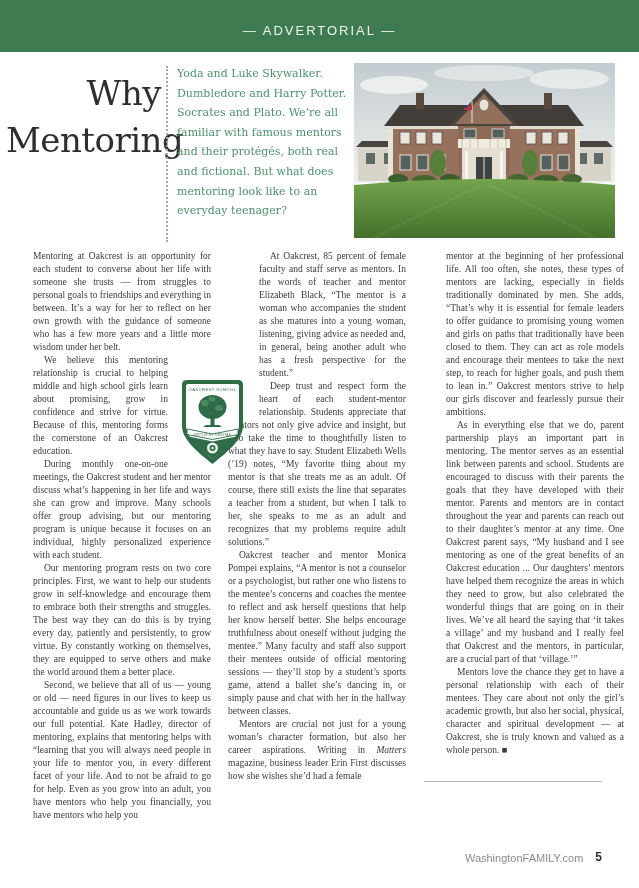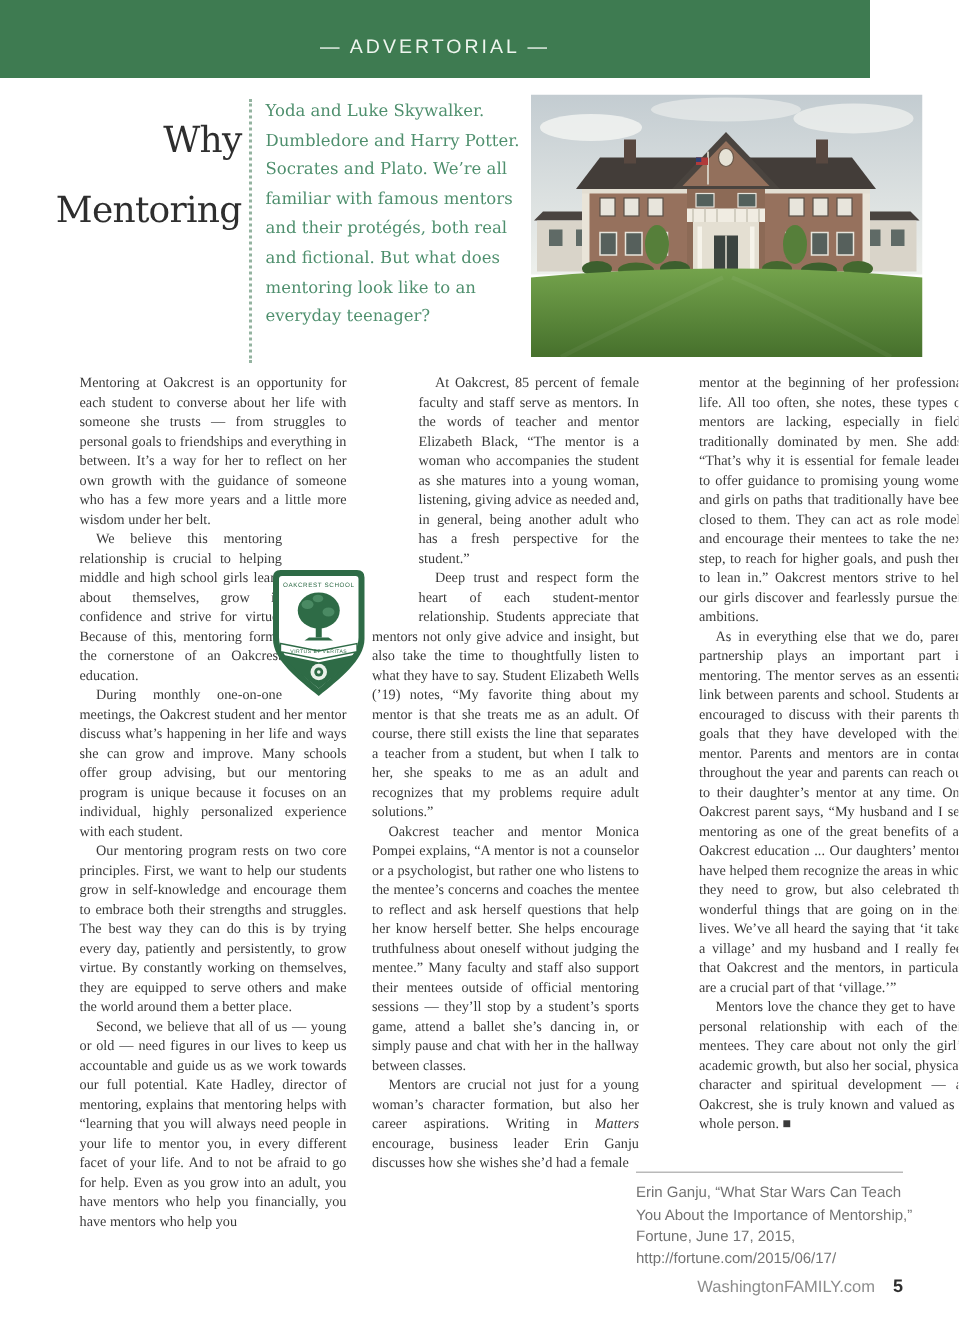--- a/index.html
+++ b/index.html
@@ -3,51 +3,51 @@
 <meta charset="utf-8">
 <style>
   * { margin:0; padding:0; box-sizing:border-box; }
   html,body { background:#ffffff; }
   .page {
     position:relative; width:639px; height:888px; background:#ffffff;
     overflow:hidden; font-family:"Liberation Serif", serif;
   }
   
   .banner {
-    position:absolute; left:0; top:0; width:580px; height:52px;
+    position:absolute; left:0; top:0; width:639px; height:52px;
     background:#3e7b51; display:flex; align-items:center; justify-content:center;
   }
   .banner span {
     color:#eef5ee; font-family:"Liberation Sans", sans-serif;
     font-size:13px; letter-spacing:2px; font-weight:400; padding-top:8px;
   }
   
   .title {
     position:absolute; left:6px; top:70px; width:155px;
-    font-family:"DejaVu Serif", serif; font-size:24px; line-height:47px;
+    font-family:"DejaVu Serif", serif; font-size:34px; line-height:47px;
     color:#2e2e2e; text-align:right; letter-spacing:-0.5px;
   }
   
   .dotted-divider {
     position:absolute; left:166px; top:66px; height:176px; width:0;
     border-left:2px dotted #94b3a0;
   }
   
   .intro {
     position:absolute; left:177px; top:64px; width:170px;
     font-family:"DejaVu Serif", serif; font-size:11px; line-height:19.6px;
     color:#4e8f6d;
   }
   
   .photo { position:absolute; left:354px; top:63px; width:261px; height:175px; }
   .photo svg { display:block; }
   
   .col {
     position:absolute; top:250px; width:178px;
-    font-size:9.5px; line-height:13px; color:#3a3a3a; text-align:justify;margin-left:20px;
+    font-size:9.5px; line-height:13px; color:#3a3a3a; text-align:justify;
   }
   .col1 { left:33px; } .col2 { left:228px; } .col3 { left:446px; }
   .para { margin:0; }
   .para.indent { text-indent:11px; }
   .gap-r { float:right; width:36px; height:86px; margin:24px 0 2px 7px; }
   .gap-l { float:left;  width:24px; height:92px; margin:65px 7px 2px 0; }
   
   .seal { position:absolute; left:179px; top:377px; width:67px; height:88px; }
   
   .rule { position:absolute; left:424px; top:781px; width:178px; height:1px; background:#b9b9b9; }
@@ -167,31 +167,31 @@
       <ellipse cx="176" cy="100" rx="8" ry="13" fill="#567f3a"></ellipse>
 
       <path d="M0,122 Q130,110 261,122 L261,175 L0,175 Z" fill="url(#lawn)"></path>
       <path d="M20,175 Q110,130 128,122" stroke="#ffffff" stroke-width="3" opacity="0.05" fill="none"></path>
       <path d="M240,175 Q160,132 134,122" stroke="#ffffff" stroke-width="3" opacity="0.05" fill="none"></path>
     </svg>
   </div>
 
   <div class="col col1">
     <p class="para"><span>Mentoring at Oakcrest is an opportunity for each student to converse about her life with someone she trusts — from struggles to personal goals to friendships and everything in between. It’s a way for her to reflect on her own growth with the guidance of someone who has a few more years and a little more wisdom under her belt.</span></p>
-    <p class="para indent"><span class="gap-r"></span><span>We believe this mentoring relationship is crucial to helping middle and high school girls learn about themselves, grow in confidence and strive for virtue. Because of this, mentoring forms the cornerstone of an Oakcrest education.</span></p>
+    <p class="para indent"><span class="gap-r"></span><span>We believe this mentoring relationship is crucial to helping middle and high school girls learn about promising, grow in confidence and strive for virtue. Because of this, mentoring forms the cornerstone of an Oakcrest education.</span></p>
     <p class="para indent"><span>During monthly one-on-one meetings, the Oakcrest student and her mentor discuss what’s happening in her life and ways she can grow and improve. Many schools offer group advising, but our mentoring program is unique because it focuses on an individual, highly personalized experience with each student.</span></p>
     <p class="para indent"><span>Our mentoring program rests on two core principles. First, we want to help our students grow in self-knowledge and encourage them to embrace both their strengths and struggles. The best way they can do this is by trying every day, patiently and persistently, to grow virtue. By constantly working on themselves, they are equipped to serve others and make the world around them a better place.</span></p>
     <p class="para indent"><span>Second, we believe that all of us — young or old — need figures in our lives to keep us accountable and guide us as we work towards our full potential. Kate Hadley, director of mentoring, explains that mentoring helps with “learning that you will always need people in your life to mentor you, in every different facet of your life. And to not be afraid to go for help. Even as you grow into an adult, you have mentors who help you financially, you have mentors who help you</span></p>
   </div>
 
   <div class="col col2">
     <p class="para indent"><span class="gap-l"></span><span>At Oakcrest, 85 percent of female faculty and staff serve as mentors. In the words of teacher and mentor Elizabeth Black, “The mentor is a woman who accompanies the student as she matures into a young woman, listening, giving advice as needed and, in general, being another adult who has a fresh perspective for the student.”</span></p>
     <p class="para indent"><span>Deep trust and respect form the heart of each student-mentor relationship. Students appreciate that mentors not only give advice and insight, but also take the time to thoughtfully listen to what they have to say. Student Elizabeth Wells (’19) notes, “My favorite thing about my mentor is that she treats me as an adult. Of course, there still exists the line that separates a teacher from a student, but when I talk to her, she speaks to me as an adult and recognizes that my problems require adult solutions.”</span></p>
     <p class="para indent"><span>Oakcrest teacher and mentor Monica Pompei explains, “A mentor is not a counselor or a psychologist, but rather one who listens to the mentee’s concerns and coaches the mentee to reflect and ask herself questions that help her know herself better. She helps encourage truthfulness about oneself without judging the mentee.” Many faculty and staff also support their mentees outside of official mentoring sessions — they’ll stop by a student’s sports game, attend a ballet she’s dancing in, or simply pause and chat with her in the hallway between classes.</span></p>
-    <p class="para indent"><span>Mentors are crucial not just for a young woman’s character formation, but also her career aspirations. Writing in </span><i>Matters</i><span> encourage, business leader Erin Ganju discusses how she wishes she’d had a female</span></p>
+    <p class="para indent"><span>Mentors are crucial not just for a young woman’s character formation, but also her career aspirations. Writing in </span><i>Matters</i><span> magazine, business leader Erin First discusses how she wishes she’d had a female</span></p>
   </div>
 
   <div class="col col3">
     <p class="para"><span>mentor at the beginning of her professional life. All too often, she notes, these types of mentors are lacking, especially in fields traditionally dominated by men. She adds, “That’s why it is essential for female leaders to offer guidance to promising young women and girls on paths that traditionally have been closed to them. They can act as role models and encourage their mentees to take the next step, to reach for higher goals, and push them to lean in.” Oakcrest mentors strive to help our girls discover and fearlessly pursue their ambitions.</span></p>
     <p class="para indent"><span>As in everything else that we do, parent partnership plays an important part in mentoring. The mentor serves as an essential link between parents and school. Students are encouraged to discuss with their parents the goals that they have developed with their mentor. Parents and mentors are in contact throughout the year and parents can reach out to their daughter’s mentor at any time. One Oakcrest parent says, “My husband and I see mentoring as one of the great benefits of an Oakcrest education ... Our daughters’ mentors have helped them recognize the areas in which they need to grow, but also celebrated the wonderful things that are going on in their lives. We’ve all heard the saying that ‘it takes a village’ and my husband and I really feel that Oakcrest and the mentors, in particular, are a crucial part of that ‘village.’”</span></p>
     <p class="para indent"><span>Mentors love the chance they get to have a personal relationship with each of their mentees. They care about not only the girl’s academic growth, but also her social, physical, character and spiritual development — at Oakcrest, she is truly known and valued as a whole person.  ■</span></p>
   </div>
 
   <div class="seal">
     <svg width="67" height="88" viewBox="0 0 67 88">
@@ -207,20 +207,19 @@
       <path d="M8,52 L33.5,57 L59,52 L59,57.5 L33.5,62.5 L8,57.5 Z" fill="#ffffff" stroke="#2e6b46" stroke-width="0.9"></path>
       <text x="33.5" y="58.6" text-anchor="middle" font-family="Liberation Sans, sans-serif" font-size="3.4" letter-spacing="0.3" fill="#2e6b46">VIRTUS ET VERITAS</text>
       <path d="M33.5,82 C25,75 14,67 9.5,59.5 L33.5,64.5 L57.5,59.5 C53,67 42,75 33.5,82 Z" fill="#2e6b46"></path>
       <circle cx="33.5" cy="71" r="5.5" fill="#e9f1ea"></circle>
       <circle cx="33.5" cy="71" r="3" fill="#2e6b46"></circle>
       <circle cx="33.5" cy="71" r="1.2" fill="#e9f1ea"></circle>
     </svg>
   </div>
 
   <div class="rule"></div>
-  <div class="citation">Erin Ganju, “What Star Wars Can Teach You About the Importance of Mentorship,” Fortune, June 17, 2015, http://fortune.com/2015/06/17/</div>
 
   <div class="footer">
     <span class="site">WashingtonFAMILY.com</span>
     <span class="pagenum">5</span>
   </div>
 
 </div>
 
 </body></html>

